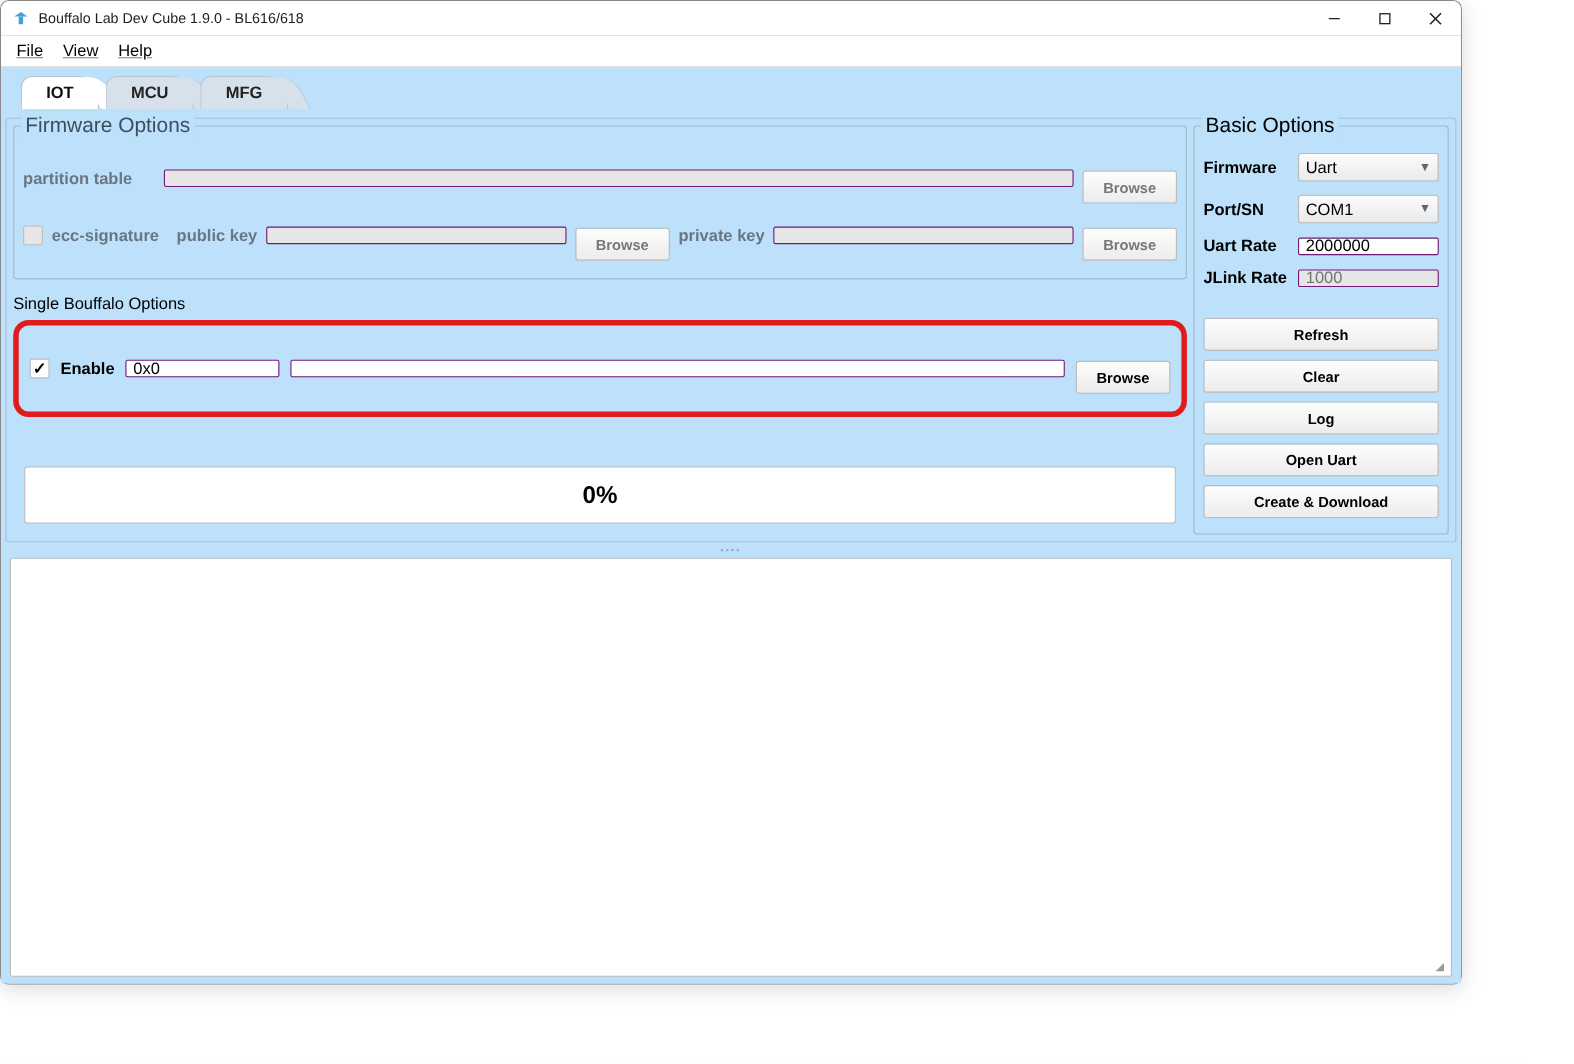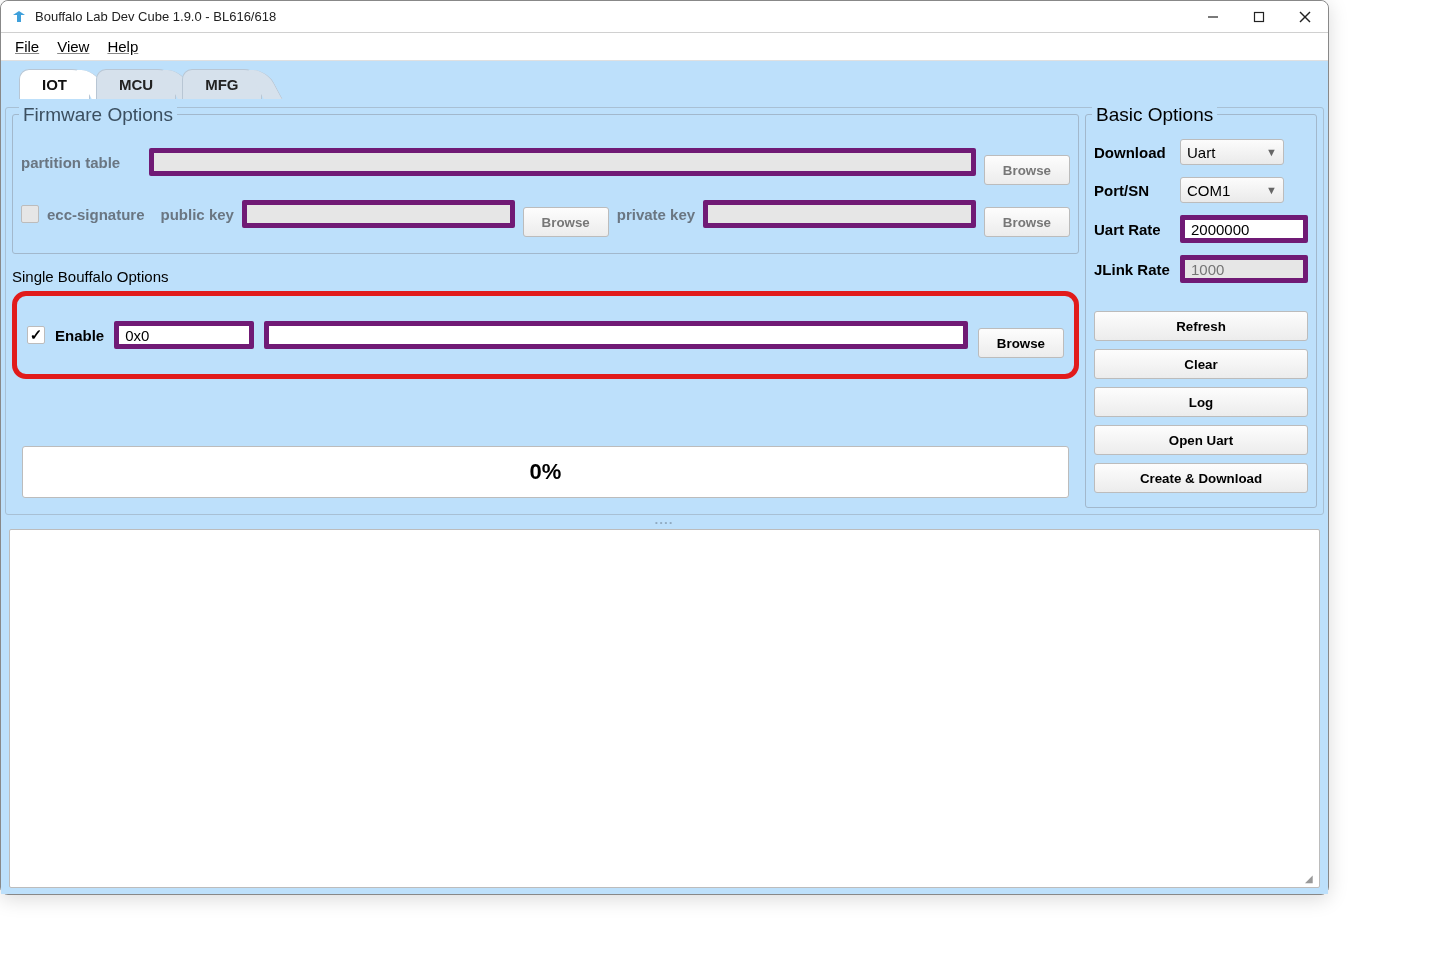--- a/index.html
+++ b/index.html
@@ -134,22 +134,22 @@
   }
   .field-row {
     display: flex;
     align-items: center;
     gap: 8px;
     margin: 6px 0;
   }
   .lbl { color: #6a7682; font-weight: bold; }
   .lbl-b { color: #000; font-weight: bold; white-space: nowrap;}
   input[type=text] {
-    height: 28px;
-    border: 5px solid #701a75;
+    height: 16px;
+    border: 1px solid #701a75;
     background: #e6e6e6;
     padding: 0 6px;
     font-size: 15px;
     border-radius: 2px;
   }
   input[type=text].white { background: #fff; }
   .btn {
     height: 30px;
     padding: 0 18px;
     background: linear-gradient(#fdfdfd,#ececec);
@@ -179,21 +179,21 @@
     border-radius: 14px;
     padding: 16px 10px;
     display: flex;
     align-items: center;
     gap: 10px;
   }
   .basic-options .label-cell { width: 78px;  }
   .basic-options input[type=text] { width: 128px; }
   .select {
     display:inline-flex; align-items:center;
-    width: 104px; height: 26px;
+    width: 128px; height: 26px;
     border: 1px solid #bcbcbc;
     background: linear-gradient(#fcfcfc,#eaeaea);
     border-radius: 3px;
     padding: 0 6px;
     justify-content: space-between;
     cursor: pointer;
   }
   .chev { color:#666; font-size:11px;}
   .basic-btns .btn { width: 100%; margin: 4px 0; color:#000; }
   .progress {
@@ -316,21 +316,21 @@
           <div class="progress">
             <span>0%</span>
           </div>
         </div>
 
         <div class="right-col">
           <div class="group basic-options" style="height:100%; display:flex; flex-direction:column">
             <span class="group-title" style="color:#000">Basic Options</span>
 
             <div class="field-row">
-              <span class="lbl-b label-cell">Download</span>
+              <span class="lbl-b label-cell">Firmware</span>
               <div class="select">
                 <span>Uart</span>
                 <span class="chev">▼</span>
               </div>
             </div>
             <div class="field-row">
               <span class="lbl-b label-cell">Port/SN</span>
               <div class="select">
                 <span>COM1</span>
                 <span class="chev">▼</span>

